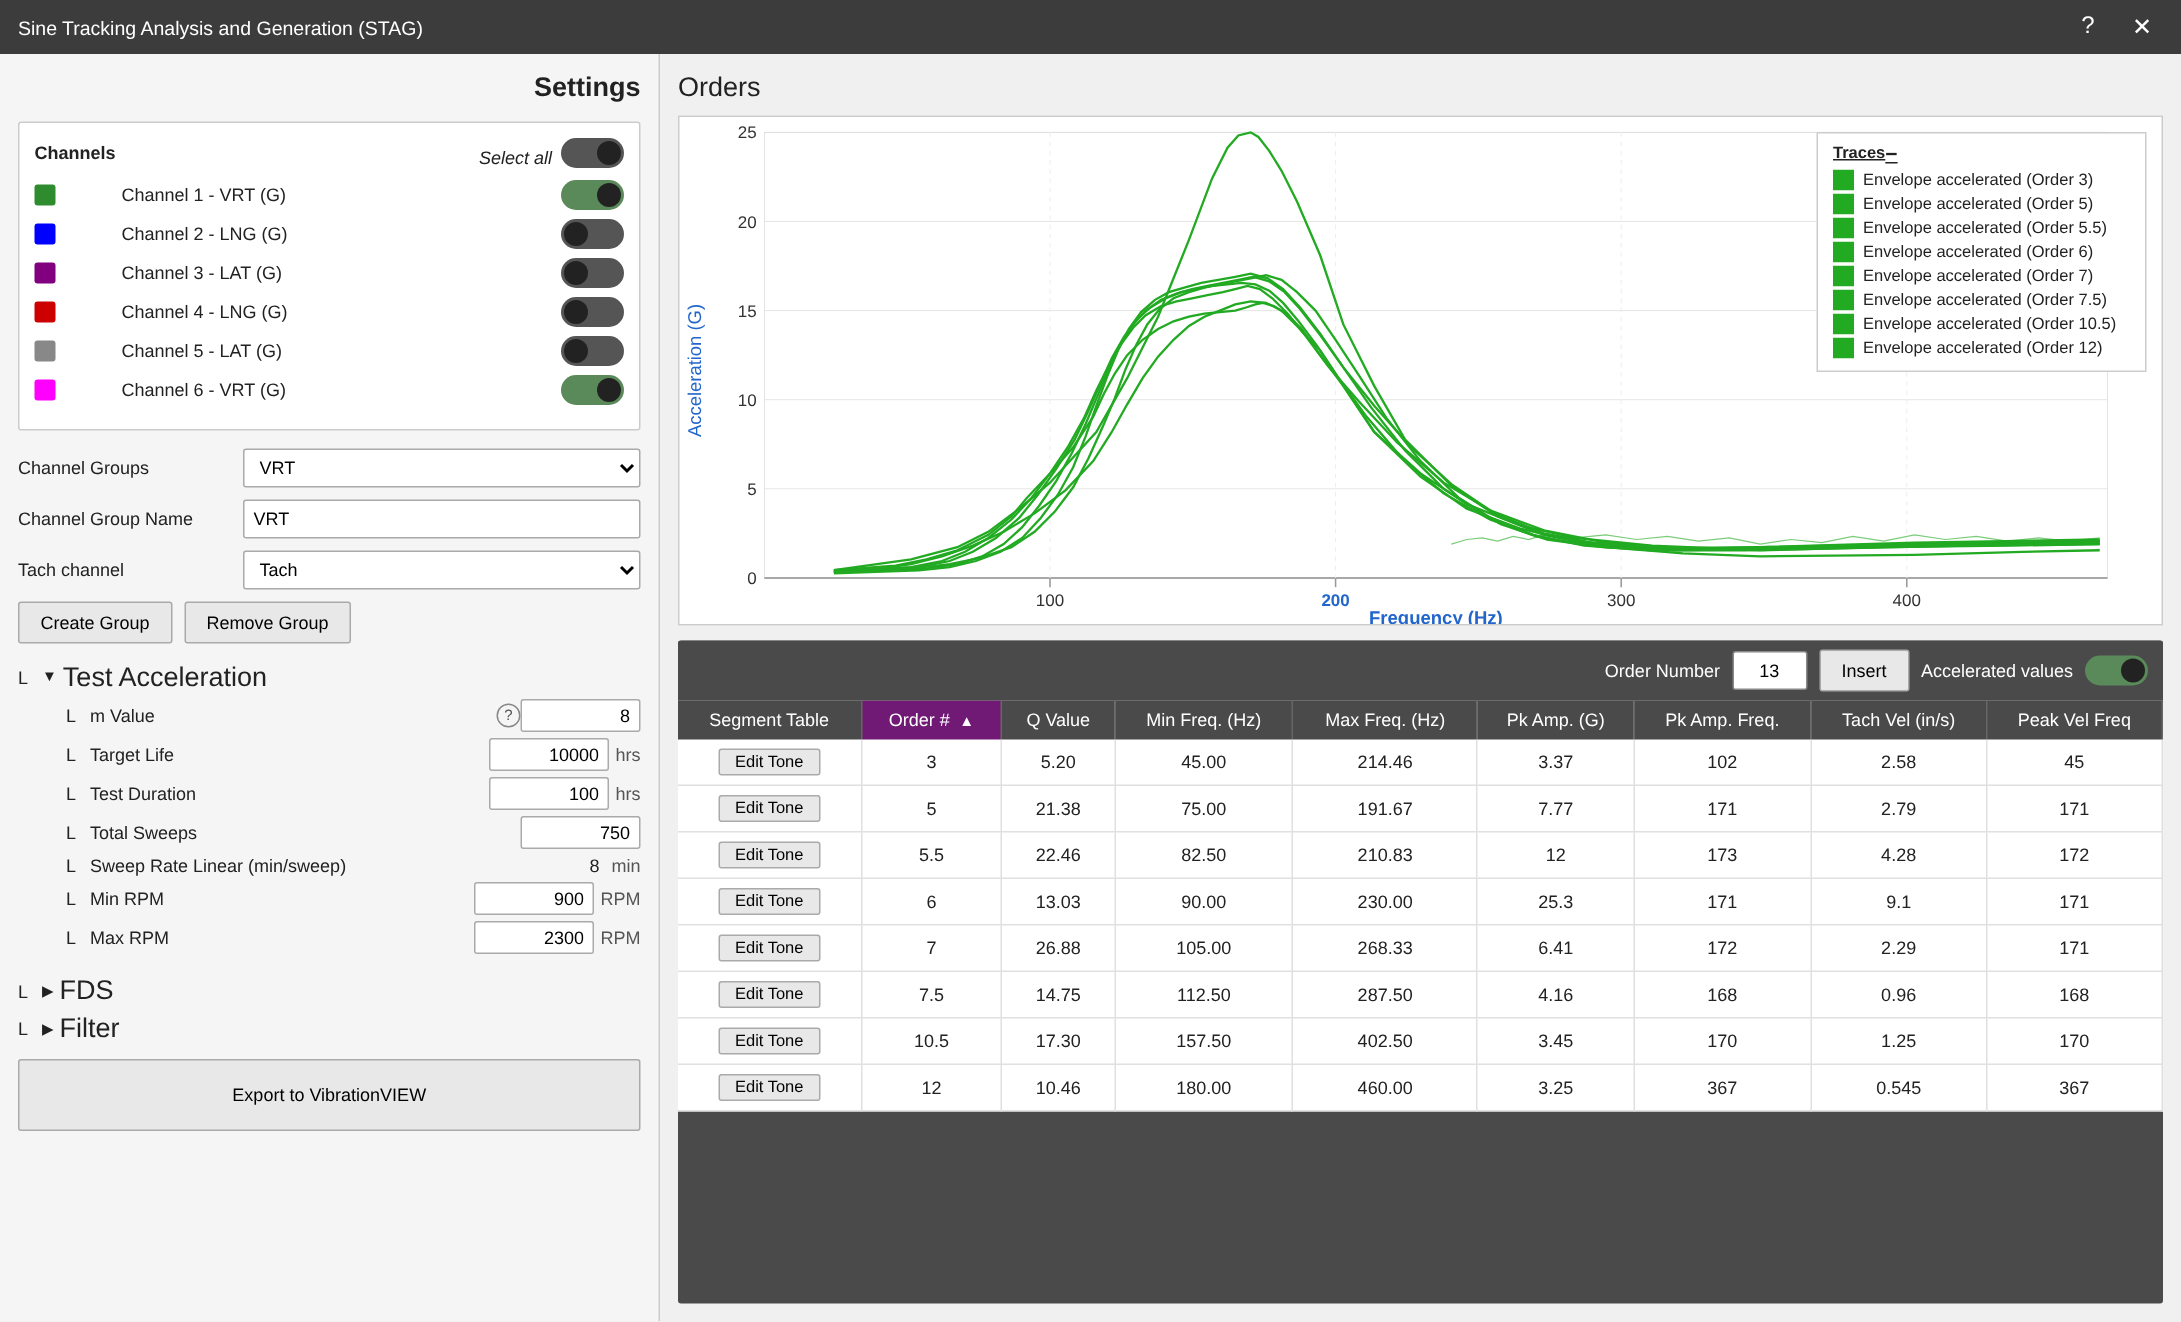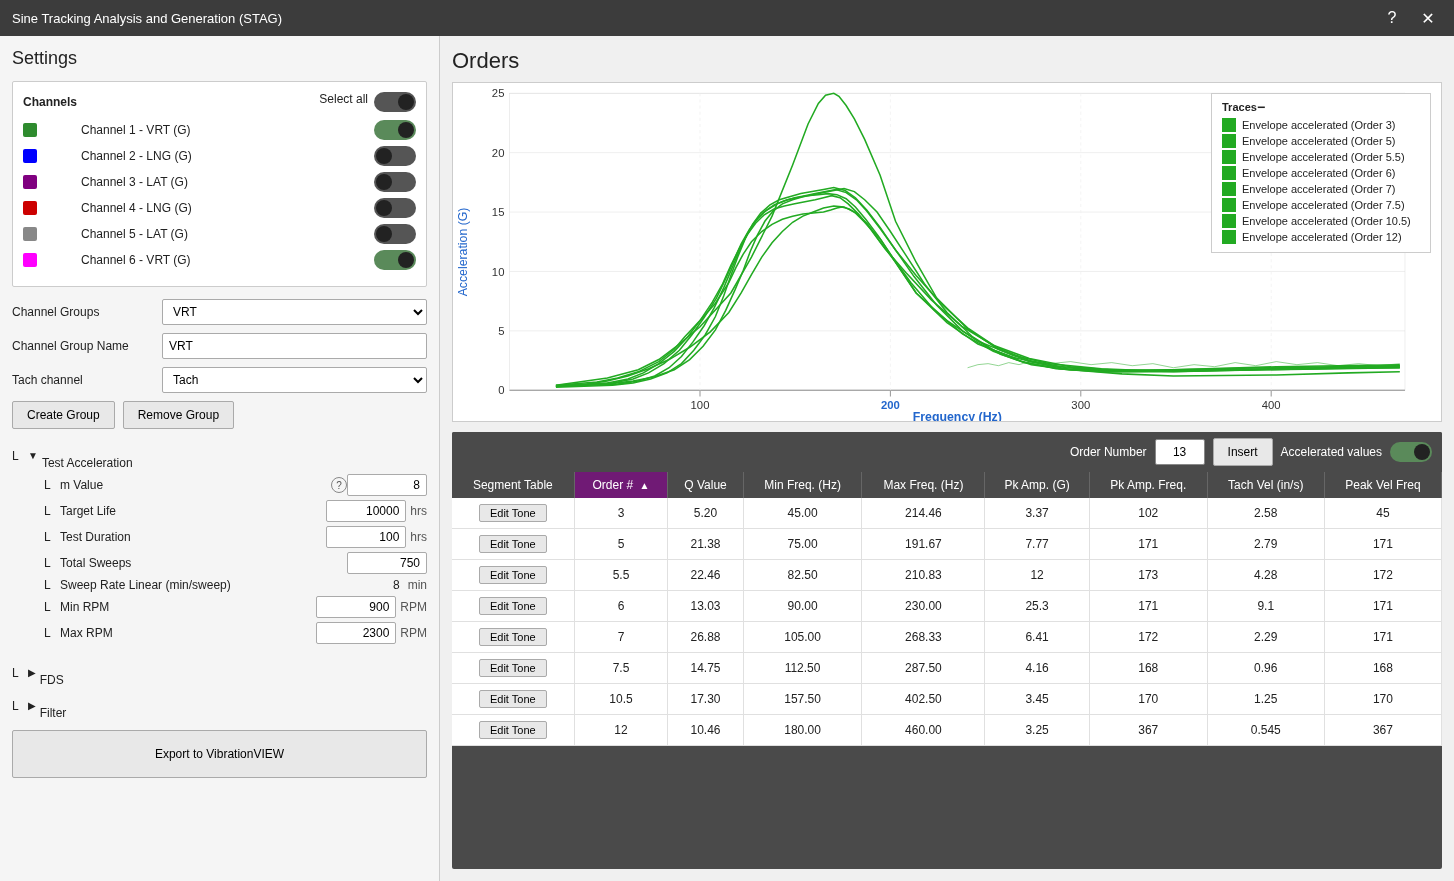--- a/index.html
+++ b/index.html
@@ -45,23 +45,24 @@
       min-width: 440px;
       background: #f5f5f5;
       border-right: 1px solid #ccc;
       display: flex;
       flex-direction: column;
       overflow-y: auto;
       padding: 12px;
     }
     .section-title {
       font-size: 18px;
-      font-weight: 400;
+      font-weight: 700;
       color: #222;
       margin-bottom: 12px;
+      text-align: right;
     }
     .channels-box {
       background: #fff;
       border: 1px solid #ccc;
       border-radius: 2px;
       padding: 10px;
       margin-bottom: 12px;
     }
     .channels-header {
       display: flex;
@@ -150,21 +151,21 @@
     
     .tree-section { margin-bottom: 4px; }
     .tree-row {
       display: flex;
       align-items: center;
       padding: 2px 0;
       font-size: 12px;
     }
     .tree-indent { width: 16px; flex-shrink: 0; }
     .tree-arrow { margin-right: 4px; font-size: 10px; cursor: pointer; }
-    .tree-label { font-size: 12px; margin-top: 15px; }
+    .tree-label { font-size: 18px; }
     .tree-value-row {
       display: flex;
       align-items: center;
       padding: 2px 0 2px 32px;
     }
     .tree-value-label { font-size: 12px; flex: 1; }
     .tree-input-wrapper {
       display: flex;
       align-items: center;
       gap: 4px;
@@ -207,21 +208,21 @@
     }
     
     .right-panel {
       flex: 1;
       display: flex;
       flex-direction: column;
       padding: 12px;
       overflow: hidden;
     }
     .orders-title {
-      font-size: 22px;
+      font-size: 18px;
       font-weight: 300;
       margin-bottom: 8px;
     }
     
     .chart-container {
       position: relative;
       background: #fff;
       border: 1px solid #ccc;
       flex: 0 0 auto;
       height: 340px;
@@ -242,20 +243,21 @@
       padding: 6px 10px;
       font-size: 11px;
       min-width: 220px;
     }
     .legend-header {
       display: flex;
       justify-content: flex-start;
       align-items: center;
       font-weight: 600;
       margin-bottom: 4px;
+      text-decoration: underline;
     }
     .legend-minimize {
       cursor: pointer;
       font-size: 14px;
       line-height: 1;
     }
     .legend-item {
       display: flex;
       align-items: center;
       margin-bottom: 2px;
@@ -375,21 +377,21 @@
 </div>
 
 <div class="main-content">
 
   <div class="left-panel">
     <div class="section-title">Settings</div>
 
     <div class="channels-box">
       <div class="channels-header">
         <span class="channels-label">Channels</span>
-        <div style="display:flex;align-items:flex-start;">
+        <div style="display:flex;align-items:flex-end;font-style:italic;">
           <span class="select-all-label">Select all</span>
           <div class="toggle-switch">
             <div class="knob"></div>
           </div>
         </div>
       </div>
 
       <div id="channel-rows">
           <div class="channel-row">
     <div class="channel-color-box" style="background:#2e8b2e;"></div>

